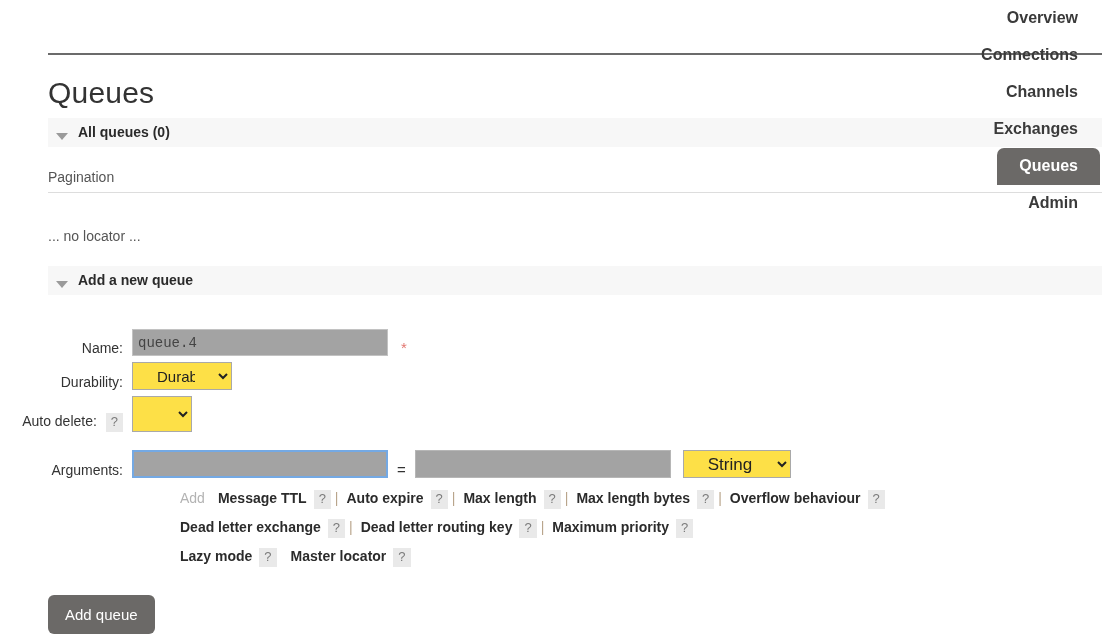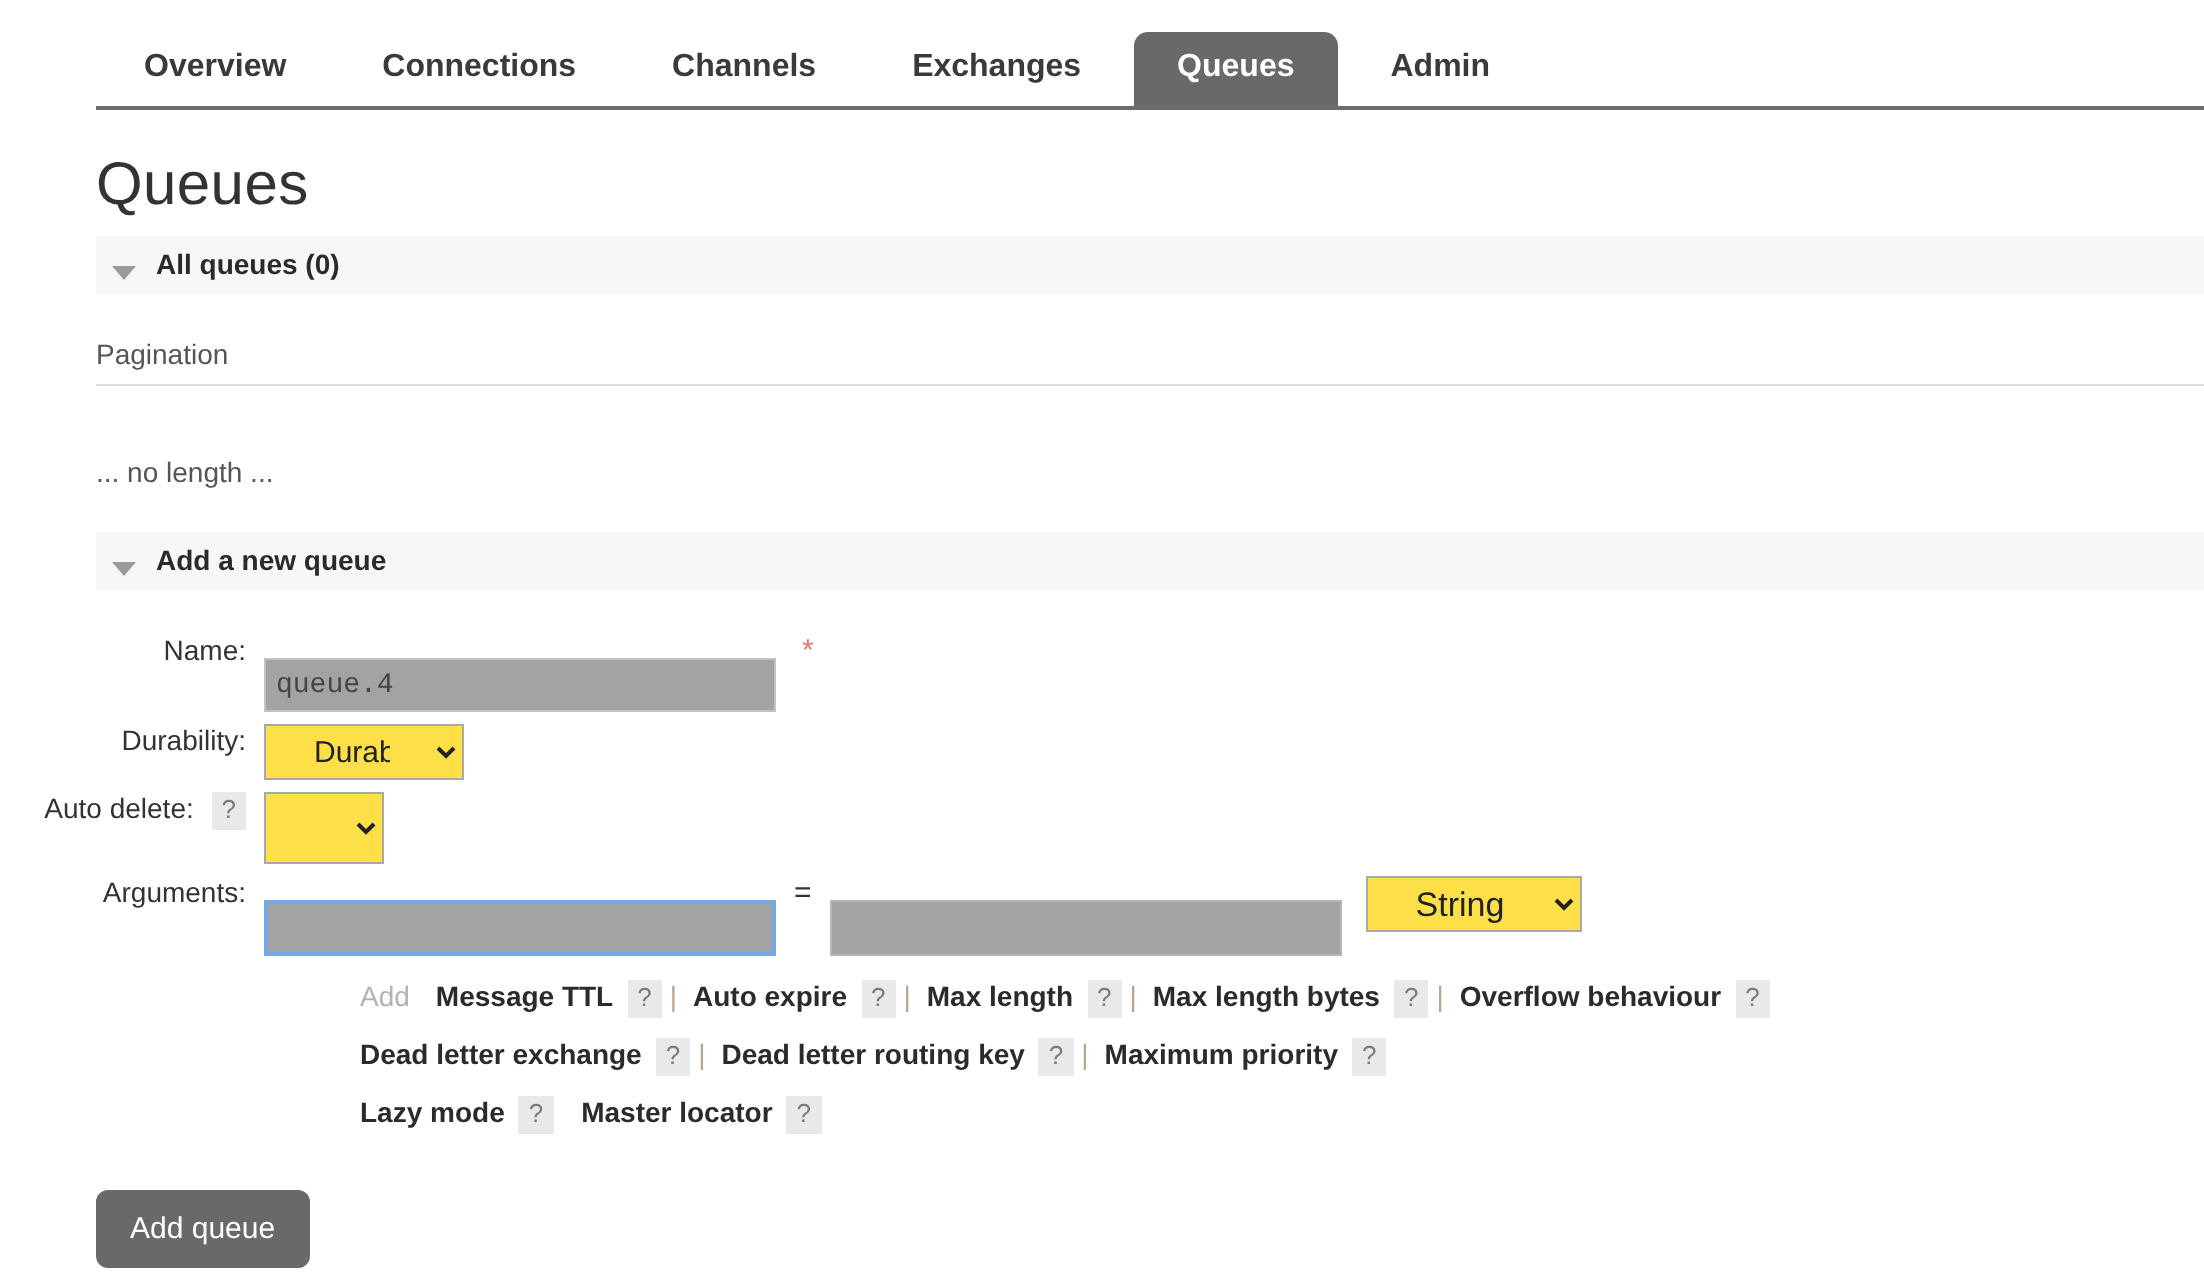--- a/index.html
+++ b/index.html
@@ -26,20 +26,21 @@
     box-sizing: border-box;
   }
   .nav-tabs {
     display: flex;
     align-items: flex-end;
     height: 53px;
     list-style: none;
     margin: 0;
     padding: 0;
     border-bottom: 2px solid #6b6b6b;
+    flex-direction: column;
   }
   .nav-tab {
     font-size: 16px;
     font-weight: bold;
     color: #3a3a3a;
     padding: 8px 22px 9px 22px;
     margin: 0 2px;
     line-height: 20px;
     border-radius: 7px 7px 0 0;
     cursor: pointer;
@@ -161,21 +162,21 @@
     font-size: 14px;
     color: #555555;
   }
 
   
   .form {
     margin: 22px 0 0 0;
   }
   .form-row {
     display: flex;
-    align-items: flex-start;
+    align-items: flex-end;
     margin-bottom: 6px;
   }
   .form-label {
     width: 132px;
     text-align: right;
     font-size: 14px;
     color: #333333;
     padding-right: 9px;
     box-sizing: border-box;
     white-space: nowrap;
@@ -281,21 +282,21 @@
   <h1 class="page-title">Queues</h1>
 
   <div class="section-head">
     <span class="caret"></span>
     <span>All queues (0)</span>
   </div>
 
   <div class="sub-label">Pagination</div>
 
 
-  <div class="no-queues">... no length ...</div>
+  <div class="no-queues">... no locator ...</div>
 
   <div class="section-head" style="margin-top:22px;">
     <span class="caret"></span>
     <span>Add a new queue</span>
   </div>
 
   <div class="form">
 
     <div class="form-row">
       <div class="form-label">Name:</div>

